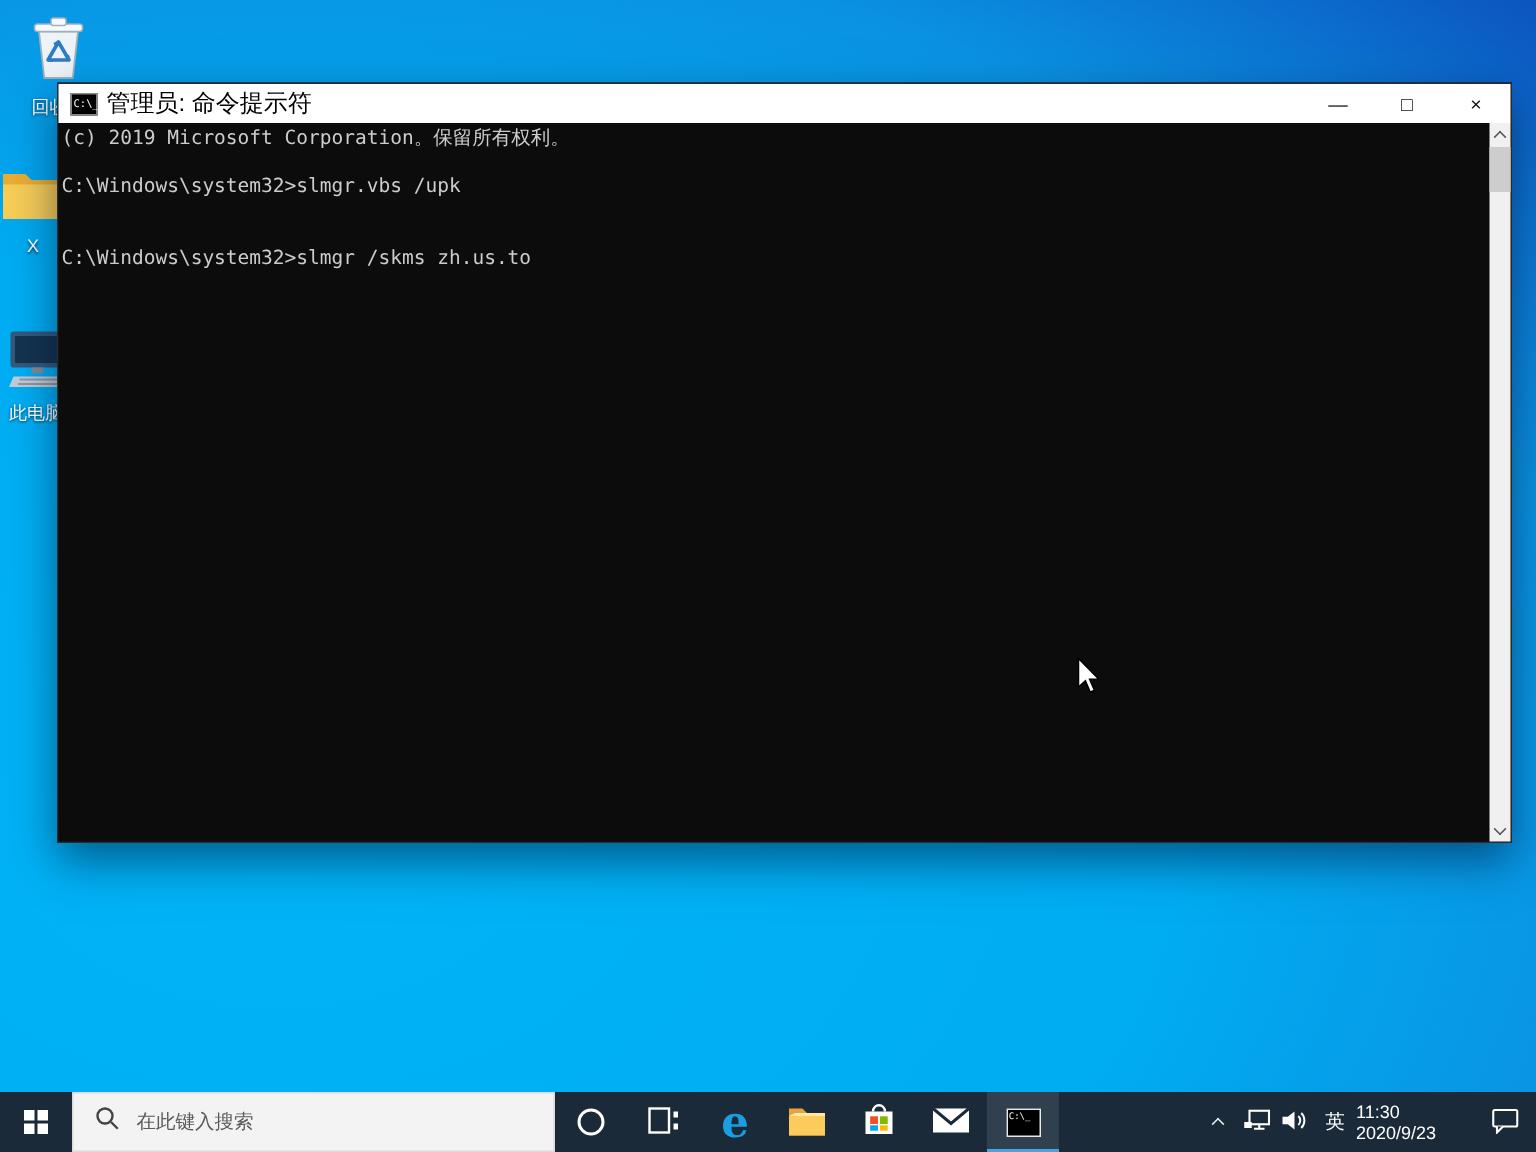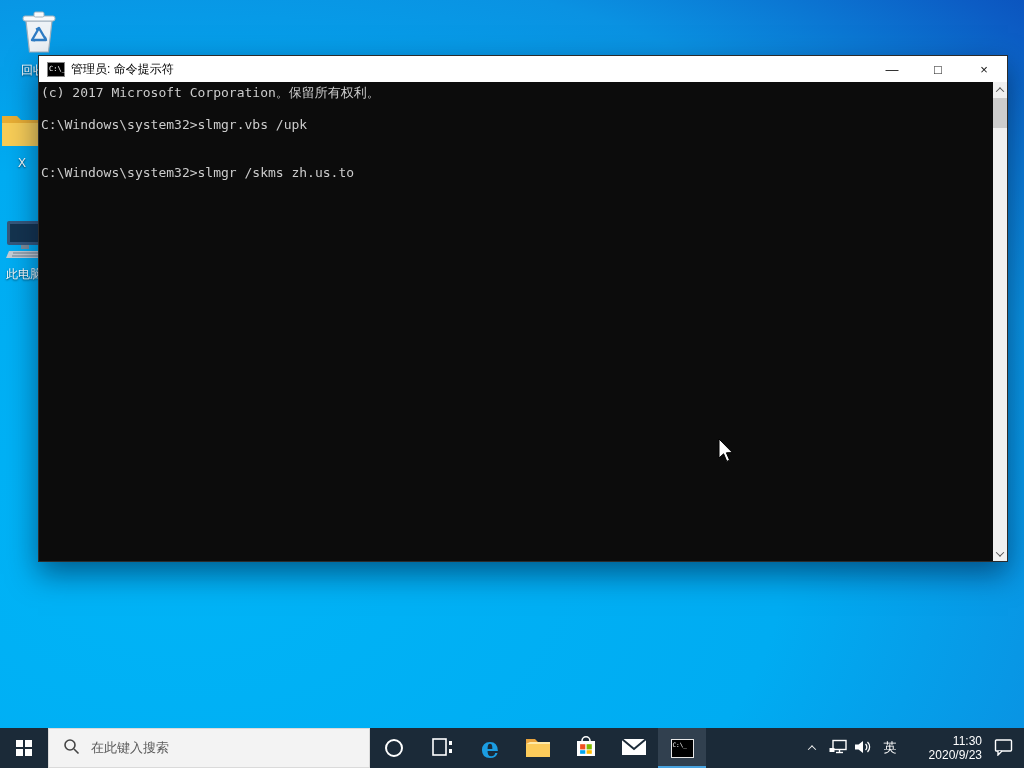--- a/index.html
+++ b/index.html
@@ -12,21 +12,21 @@
   .dicon { position:absolute; z-index:1; display:flex; flex-direction:column; align-items:center; }
   .dicon .dlabel { margin-top:2px; font-size:12px; color:#fff; text-shadow:0 1px 2px rgba(0,0,0,.7); white-space:nowrap; }
 
   
   .cmdwin { position:absolute; left:38px; top:55px; width:970px; height:507px; z-index:10;
     box-shadow:0 12px 28px rgba(0,10,40,.5); border:1px solid #2b2b2b; background:#0c0c0c; }
   .titlebar { height:26px; background:#ffffff; display:flex; align-items:center; padding-left:8px; }
   .title-icon { width:18px; height:15px; background:#000; border:1px solid #888; color:#fff;
     font-size:7px; line-height:13px; text-align:left; padding-left:1px; margin-right:6px;
     font-family:"DejaVu Sans Mono",monospace; flex:0 0 auto; }
-  .title-text { font-size:12px; color:#000; }
+  .title-text { font-size:16px; color:#000; }
   .win-controls { margin-left:auto; display:flex; height:100%; }
   .win-btn { width:46px; height:100%; display:flex; align-items:center; justify-content:center;
     font-size:13px; color:#111; background:transparent; border:none; }
   .console-wrap { display:flex; height:479px; }
   .console { flex:1; background:#0c0c0c; padding:3px 0 0 2px; overflow:hidden; }
   .cline { height:16px; font:13px/16px "DejaVu Sans Mono", monospace; color:#cccccc; white-space:pre; }
   .scrollbar { width:14px; background:#f0f0f0; position:relative; flex:0 0 auto; }
   .sb-arrow { position:absolute; left:0; width:14px; height:15px; display:flex; align-items:center; justify-content:center; }
   .sb-up { top:0; } .sb-down { bottom:0; }
   .chev { width:6px; height:6px; border-top:1.6px solid #555; border-right:1.6px solid #555; }
@@ -47,21 +47,21 @@
   .searchbox .stext { font-size:13px; color:#5a5a5a; margin-left:11px; }
   .winlogo { display:grid; grid-template-columns:7px 7px; grid-template-rows:7px 7px; gap:1.5px; }
   .winlogo span { background:#fff; }
   .cortana-ring { width:18px; height:18px; border:2px solid #fff; border-radius:50%; }
   .edge-e { font-family:"DejaVu Serif", serif; font-size:29px; font-weight:bold; color:#1b9de2; line-height:1; }
   .cmd-mini { width:23px; height:19px; background:#000; border:1px solid #e8e8e8; color:#fff;
     font:6px/8px "DejaVu Sans Mono",monospace; padding:1px; text-align:left; }
   .tray { margin-left:auto; display:flex; align-items:stretch; }
   .tray-btn { display:flex; align-items:center; justify-content:center; background:transparent; border:none; }
   .ime { width:28px; color:#fff; font-size:13px; }
-  .clock { width:78px; display:flex; flex-direction:column; align-items:flex-end; justify-content:center;
+  .clock { width:78px; display:flex; flex-direction:column; align-items:flex-start; justify-content:center;
     color:#fff; font-size:12px; line-height:14px; }
 </style>
 </head>
 <body>
 
 <div class="stage">
 
   <div class="dicon" style="left:8px; top:6px; width:62px;">
     <span>
       <svg width="48" height="50" viewBox="0 0 48 50">
@@ -103,21 +103,21 @@
       <span class="title-icon">C:\_</span>
       <span class="title-text">管理员: 命令提示符</span>
       <div class="win-controls">
         <button class="win-btn">—</button>
         <button class="win-btn">□</button>
         <button class="win-btn">×</button>
       </div>
     </div>
     <div class="console-wrap">
       <div class="console">
-        <div class="cline">(c) 2017 Microsoft Corporation。保留所有权利。</div>
+        <div class="cline">(c) 2019 Microsoft Corporation。保留所有权利。</div>
         <div class="cline"></div>
         <div class="cline">C:\Windows\system32&gt;slmgr.vbs /upk</div>
         <div class="cline"></div>
         <div class="cline"></div>
         <div class="cline">C:\Windows\system32&gt;slmgr /skms zh.us.to</div>
         <div class="cline"></div>
         <div class="cline"></div>
       </div>
       <div class="scrollbar">
         <span class="sb-arrow sb-up">

